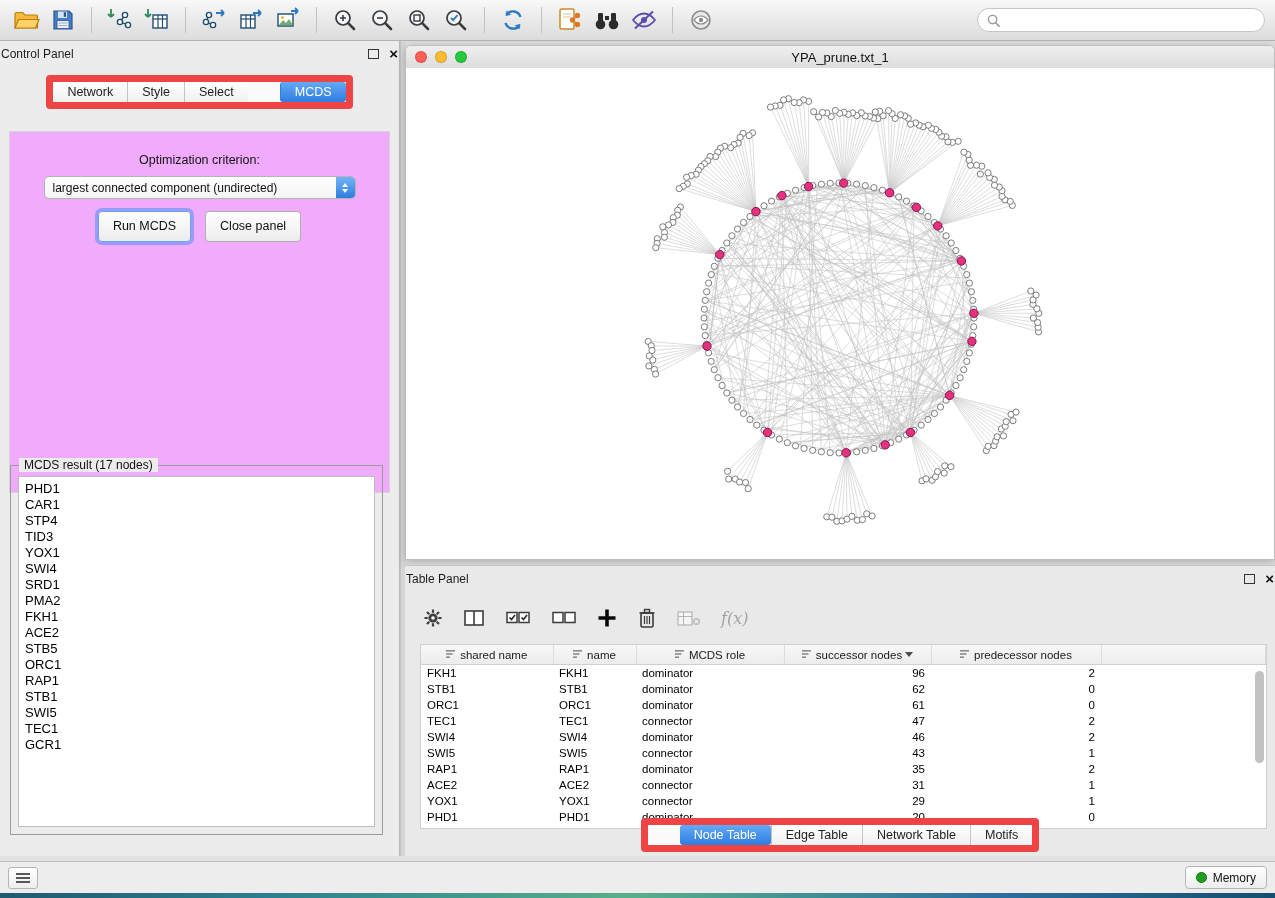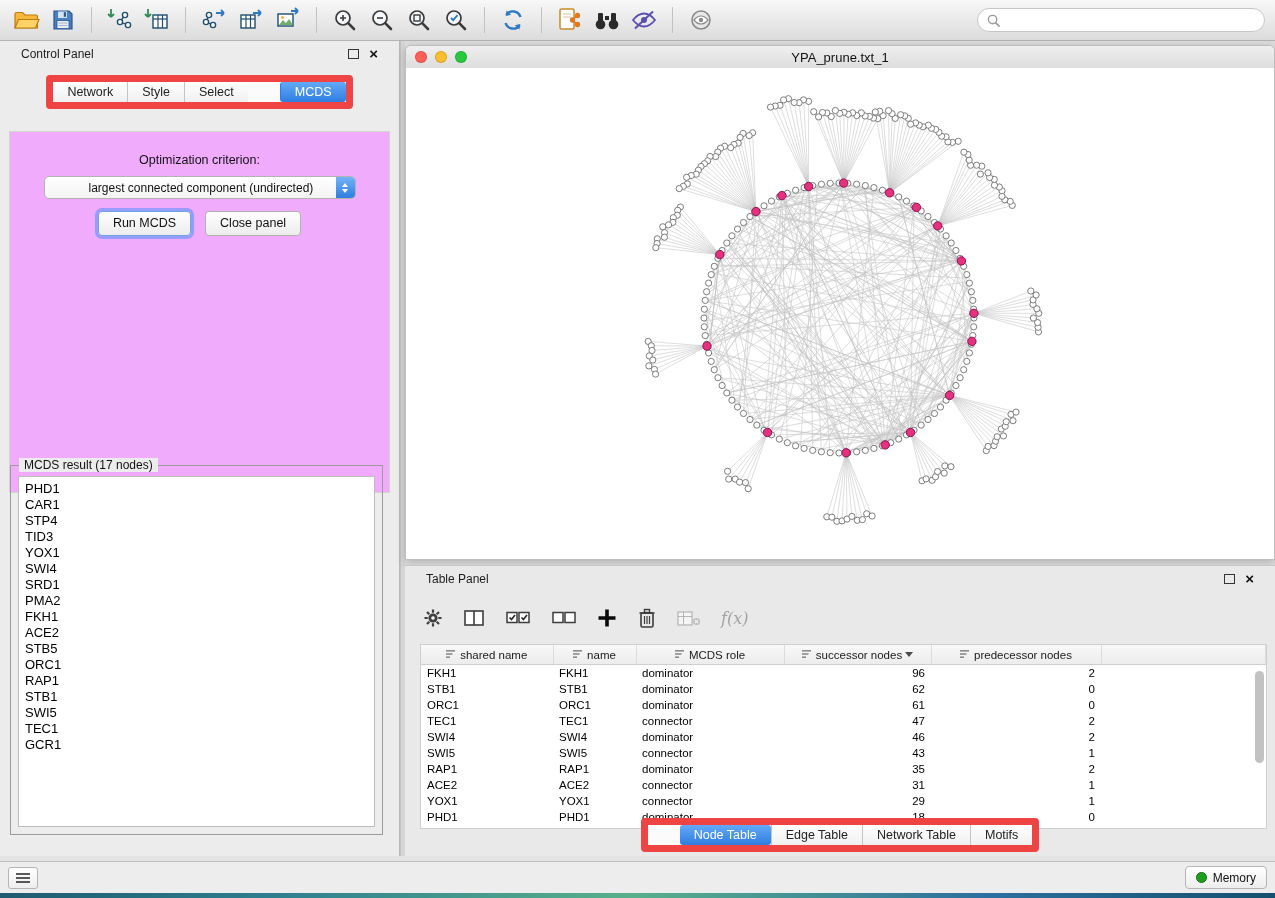--- a/index.html
+++ b/index.html
@@ -13,42 +13,42 @@
     display:flex;align-items:center;padding:0 10px;gap:5px;box-sizing:border-box;}
   .tb-icon{width:32px;height:32px;display:flex;align-items:center;justify-content:center;border-radius:4px;}
   .sep{width:1px;height:26px;background:#c2c2c2;margin:0 7px;}
   .search-wrap{margin-left:auto;width:288px;height:24px;background:#fff;border:1px solid #c6c6c6;
     border-radius:13px;display:flex;align-items:center;padding:0 9px;box-sizing:border-box;gap:6px;}
   .search-wrap input{border:none;outline:none;flex:1;font-size:12px;background:transparent;}
 
   
   .control-panel{position:absolute;top:41px;left:0;width:400px;bottom:37px;background:#ececec;
     border-right:1px solid #b9b9b9;box-sizing:border-box;}
-  .panel-header{height:25px;display:flex;align-items:center;padding:0 21px;font-size:12px;color:#1c1c1c;}
+  .panel-header{height:25px;display:flex;align-items:center;padding:0 1px;font-size:12px;color:#1c1c1c;}
   .panel-header .spacer{flex:1;}
   .float-box{width:9px;height:8px;border:1.4px solid #333;display:inline-block;margin-right:10px;}
   .close-x{font-size:15px;font-weight:bold;color:#111;line-height:1;cursor:default;}
   .seg-tabs{display:flex;border:7px solid #ef4444;border-radius:4px;background:#fbfbfb;overflow:hidden;
     font-size:12.5px;}
   .seg-tabs .seg{padding:3px 14px;color:#222;background:linear-gradient(#ffffff,#f0f0f0);cursor:default;}
   .seg-tabs .seg + .seg{border-left:1px solid #c4c4c4;}
   .seg-tabs .seg.active{background:linear-gradient(#63a9f7,#2f7de0);color:#fff;border-left-color:#2f7de0;border-radius:3px;margin-left:32px;}
   .cp-tabs-row{display:flex;justify-content:center;margin-top:9px;}
   .tab-page{position:absolute;left:9px;right:9px;top:90px;height:362px;background:#f0abfc;
     border:1px solid #d4d4d4;box-sizing:border-box;}
   .opt-label{text-align:center;font-size:12.5px;color:#111;margin-top:21px;}
   .combo{width:312px;height:23px;margin:9px auto 12px auto;background:linear-gradient(#ffffff,#f3f3f3);
-    border:1px solid #b3b3b3;border-radius:5px;display:flex;align-items:center;box-sizing:border-box;padding-left:36px;}
+    border:1px solid #b3b3b3;border-radius:5px;display:flex;align-items:center;box-sizing:border-box;}
   .combo .combo-text{flex:1;font-size:12px;color:#111;padding-left:8px;white-space:nowrap;overflow:hidden;}
   .combo .stepper{width:19px;height:21px;border-radius:0 4px 4px 0;background:linear-gradient(#74b2f8,#2f7de0);
     display:flex;flex-direction:column;align-items:center;justify-content:center;gap:2px;}
   .tri-up{width:0;height:0;border-left:3.5px solid transparent;border-right:3.5px solid transparent;border-bottom:4.5px solid #fff;}
   .tri-dn{width:0;height:0;border-left:3.5px solid transparent;border-right:3.5px solid transparent;border-top:4.5px solid #fff;}
   .btn-row{display:flex;justify-content:center;gap:14px;margin-top:12px;}
-  .btn{height:25px;padding:0 14px;font-size:12.5px;color:#111;background:linear-gradient(#ffffff,#ececec);
+  .btn{height:31px;padding:0 14px;font-size:12.5px;color:#111;background:linear-gradient(#ffffff,#ececec);
     border:1px solid #ადb0b0;border:1px solid #b0b0b0;border-radius:4px;line-height:21px;}
   .btn.focused{box-shadow:0 0 0 3px rgba(77,144,254,0.55);border-color:#6ea3e8;}
   .result-group{position:absolute;left:10px;right:16px;top:424px;bottom:21px;border:1px solid #9b9b9b;}
   .result-legend{position:absolute;top:-8px;left:8px;background:#ececec;padding:0 5px;font-size:12px;color:#111;}
   .result-list{position:absolute;left:7px;right:7px;top:10px;bottom:7px;background:#fff;
     border:1px solid #bdbdbd;overflow:auto;padding:4px 0 0 6px;box-sizing:border-box;}
   .result-item{font-size:13px;line-height:16px;color:#000;}
 
   
   .right-bg{position:absolute;left:400px;right:0;top:41px;bottom:37px;background:#dedede;}
@@ -1229,21 +1229,21 @@
               <td>YOX1</td>
               <td>connector</td>
               <td class="num">29</td>
               <td class="num">1</td>
               <td></td>
             </tr>
             <tr>
               <td>PHD1</td>
               <td>PHD1</td>
               <td>dominator</td>
-              <td class="num">18</td>
+              <td class="num">20</td>
               <td class="num">0</td>
               <td></td>
             </tr>
           </tbody>
       </table>
       <div class="vscroll"></div>
     </div>
     <div class="tp-tabs-row">
       <div class="seg-tabs">
           <div class="seg active">Node Table</div>

